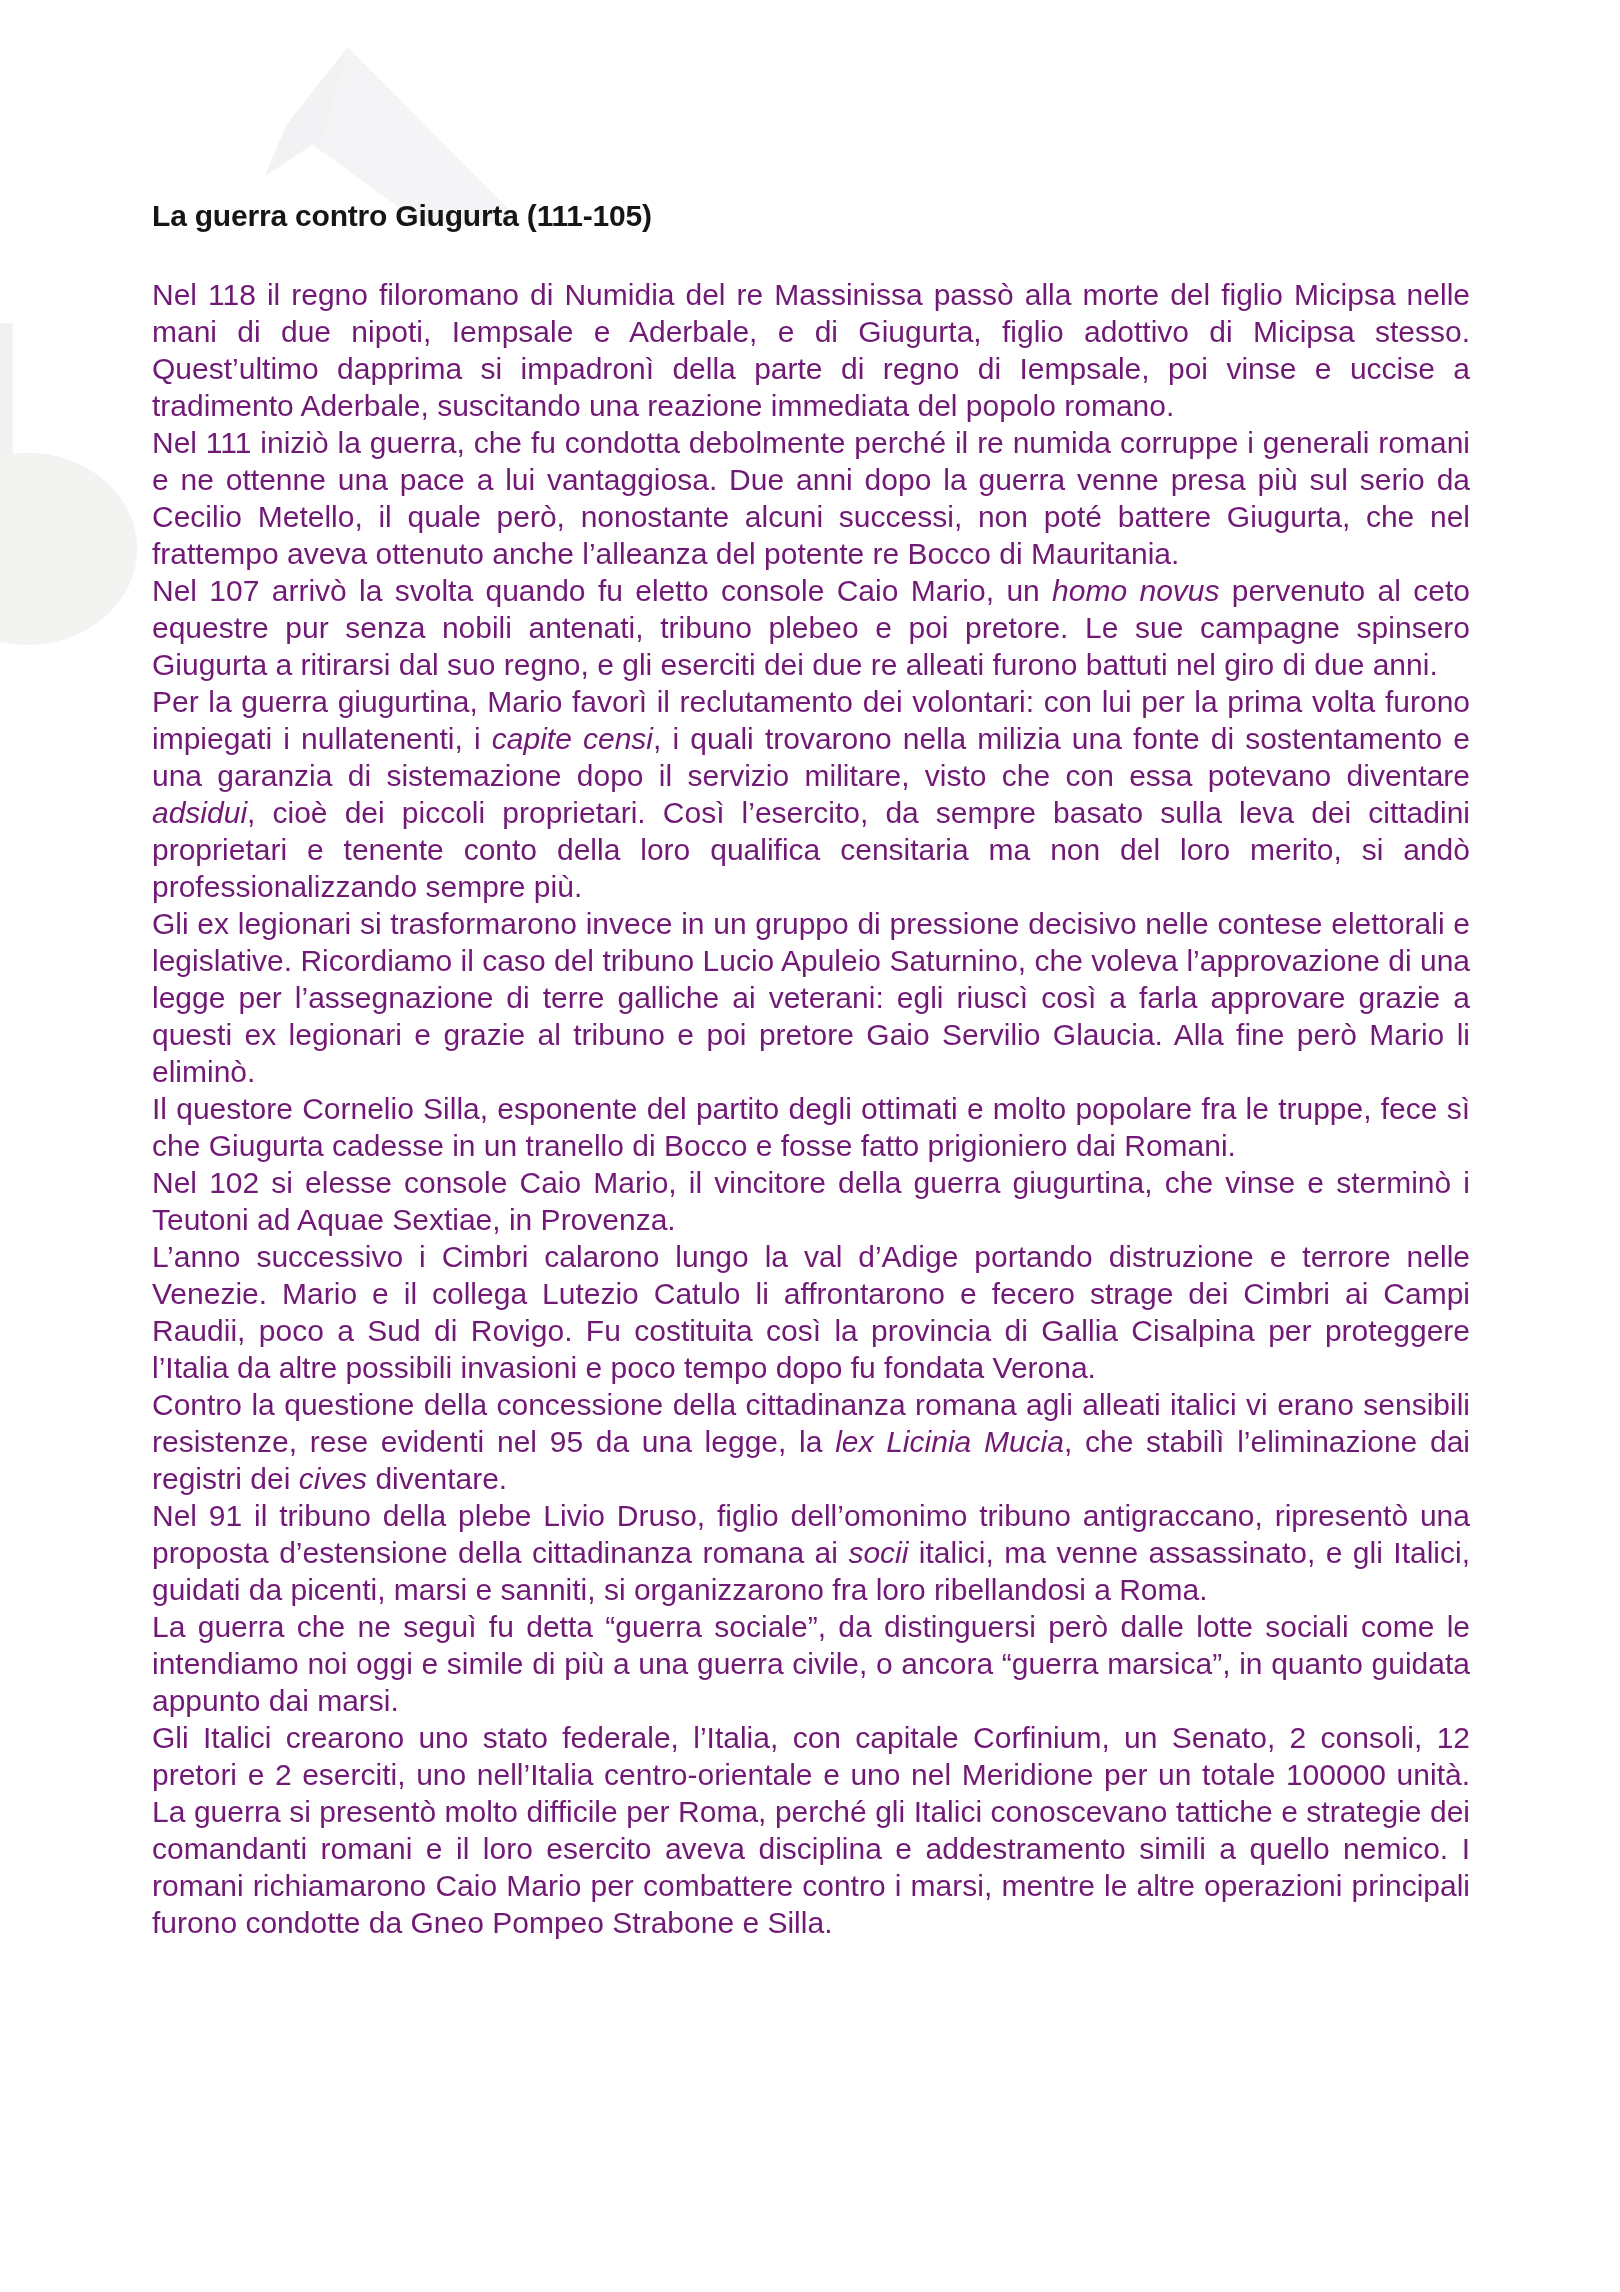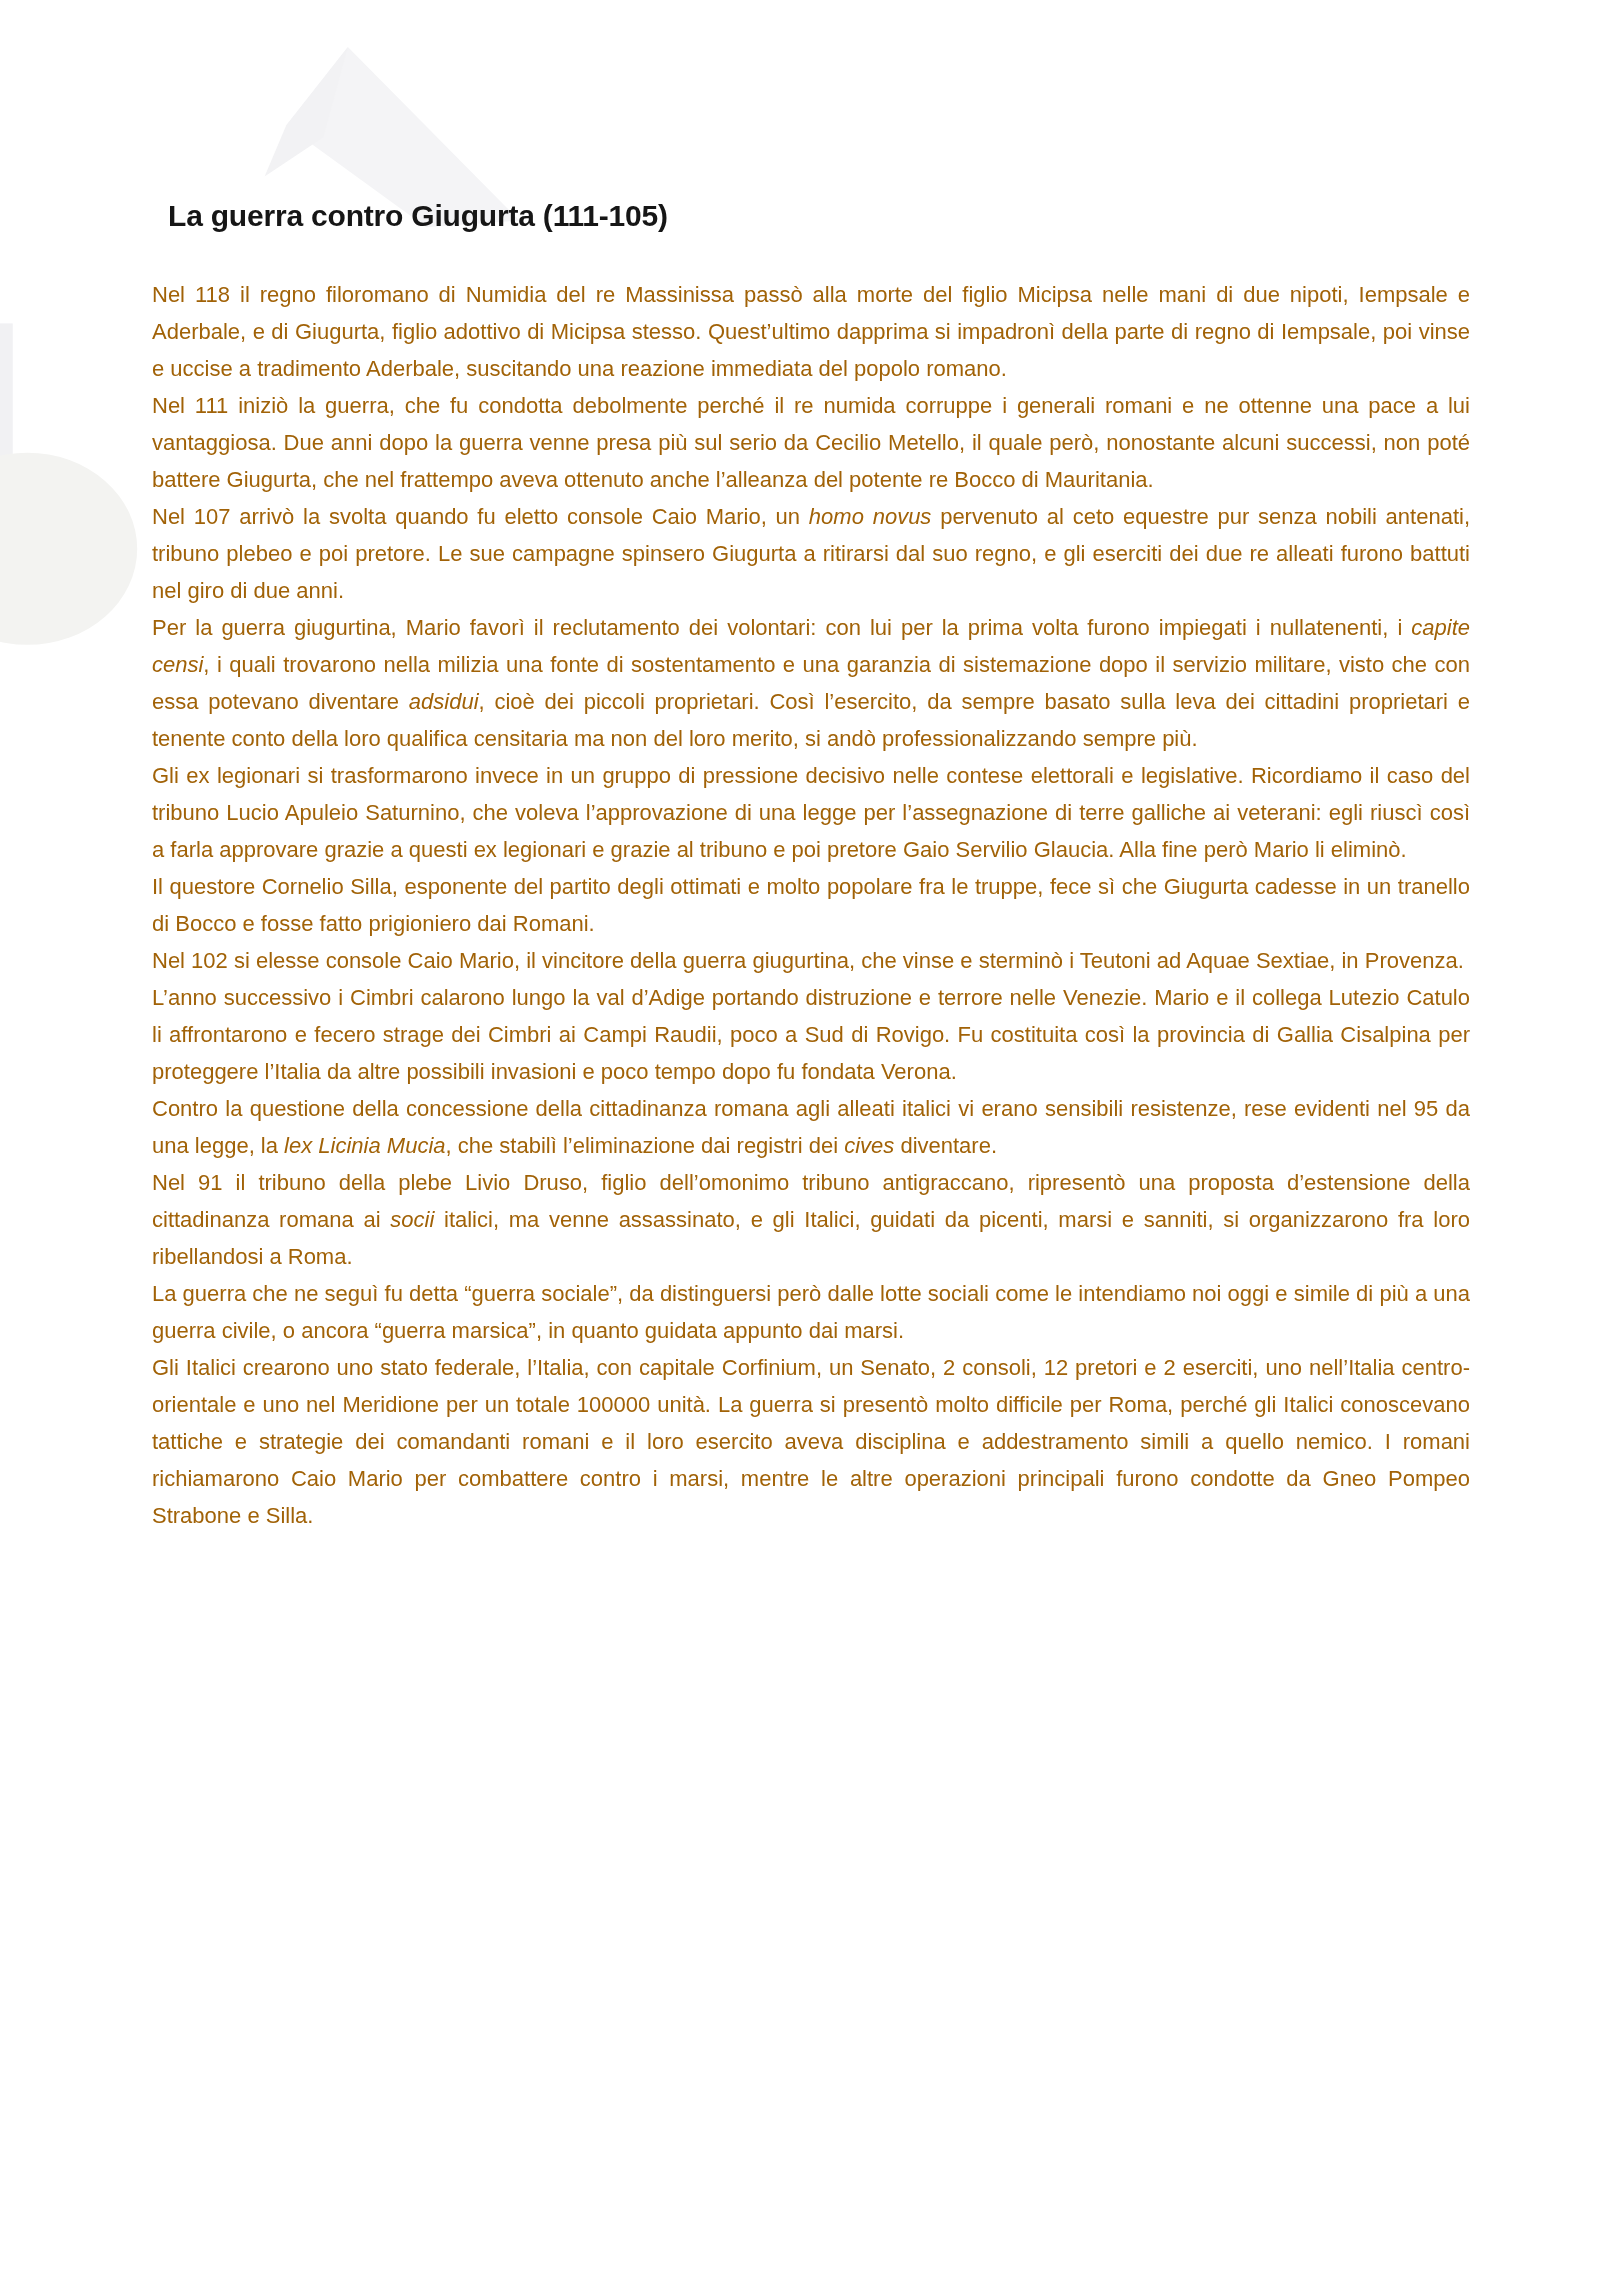--- a/index.html
+++ b/index.html
@@ -25,33 +25,33 @@
   .content {
     position: absolute;
     left: 152px;
     top: 0;
     width: 1318px;
   }
   h1.doc-heading {
     font-size: 30px;
     line-height: 39px;
     font-weight: bold;
-    margin: 37px 0 41px 16px;
+    margin: 37px 0 41px 0;
     color: #161616;
     letter-spacing: -0.2px;
   }
   h1.doc-heading.first {
     margin-top: 196px;
   }
   p.doc-paragraph {
     margin: 0;
-    font-size: 22px;
+    font-size: 30px;
     line-height: 37px;
     text-align: justify;
-    color: #a16207;
+    color: #701a75;
   }
   p.doc-paragraph em {
     font-style: italic;
   }
 </style>
 </head>
 <body>
 
 <div class="page">
 

